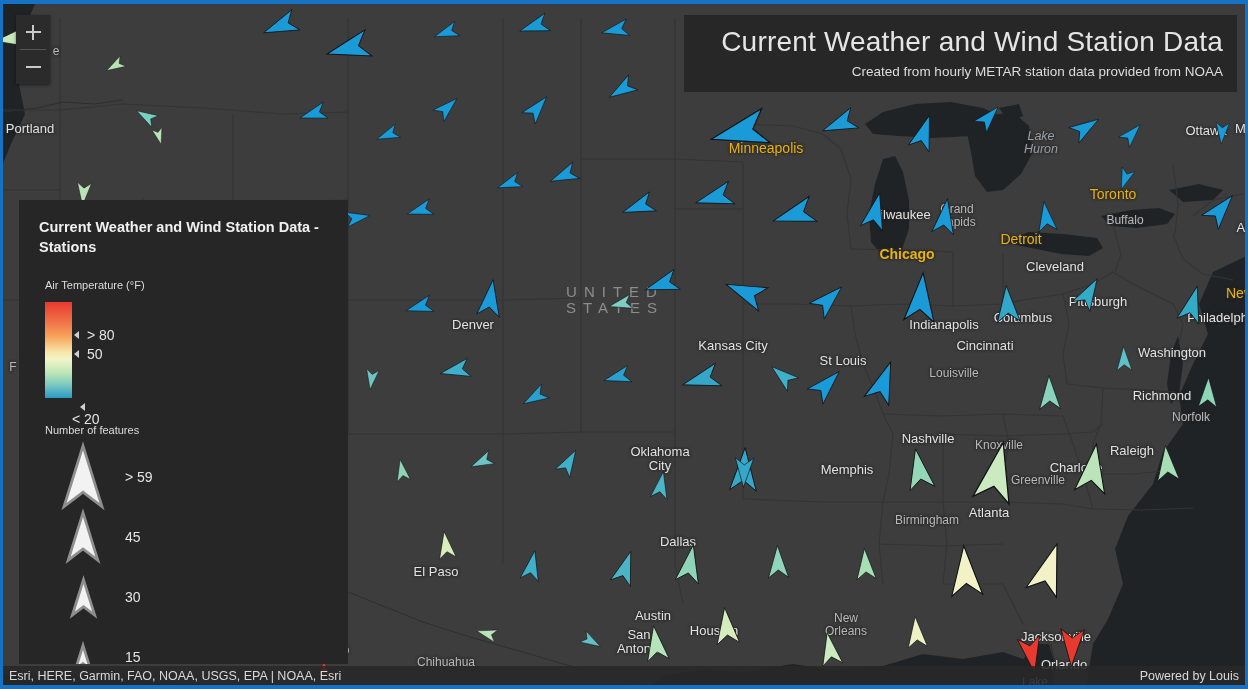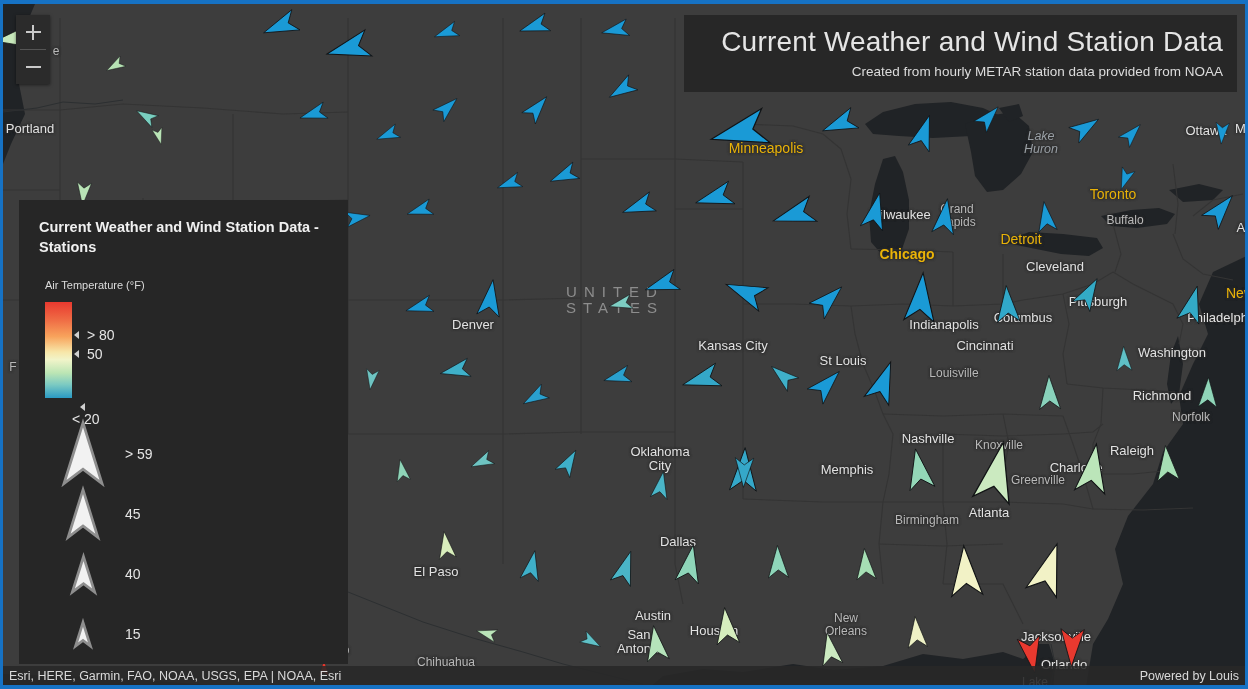--- a/index.html
+++ b/index.html
@@ -889,20 +889,21 @@
             <span class="tick"></span>
             <span>50</span>
           </div>
           <div class="ramp-label" style="top: 101px; flex-direction: column;">
             <span class="tick"></span>
             <span>&lt; 20</span>
           </div>
         </div>
     </div>
 
+    <div class="section-title">Number of features</div>
 
     <div class="size-list" id="size-list">
         <div class="size-row">
           <div class="sw">
             <svg width="46" height="63.48" viewBox="0 0 100 140">
               <path d="M50,2 L92,136 L50,104 L8,136 Z" fill="#f2f2f2" stroke="#8e8e8e" stroke-width="6.0" stroke-linejoin="miter"></path>
             </svg>
           </div>
           <div class="lbl">&gt; 59</div>
         </div>
@@ -913,21 +914,21 @@
             </svg>
           </div>
           <div class="lbl">45</div>
         </div>
         <div class="size-row">
           <div class="sw">
             <svg width="27" height="37.26" viewBox="0 0 100 140">
               <path d="M50,2 L92,136 L50,104 L8,136 Z" fill="#f2f2f2" stroke="#8e8e8e" stroke-width="10.2" stroke-linejoin="miter"></path>
             </svg>
           </div>
-          <div class="lbl">40</div>
+          <div class="lbl">30</div>
         </div>
         <div class="size-row">
           <div class="sw">
             <svg width="18" height="24.839999999999996" viewBox="0 0 100 140">
               <path d="M50,2 L92,136 L50,104 L8,136 Z" fill="#f2f2f2" stroke="#8e8e8e" stroke-width="15.3" stroke-linejoin="miter"></path>
             </svg>
           </div>
           <div class="lbl">15</div>
         </div>
       </div>

